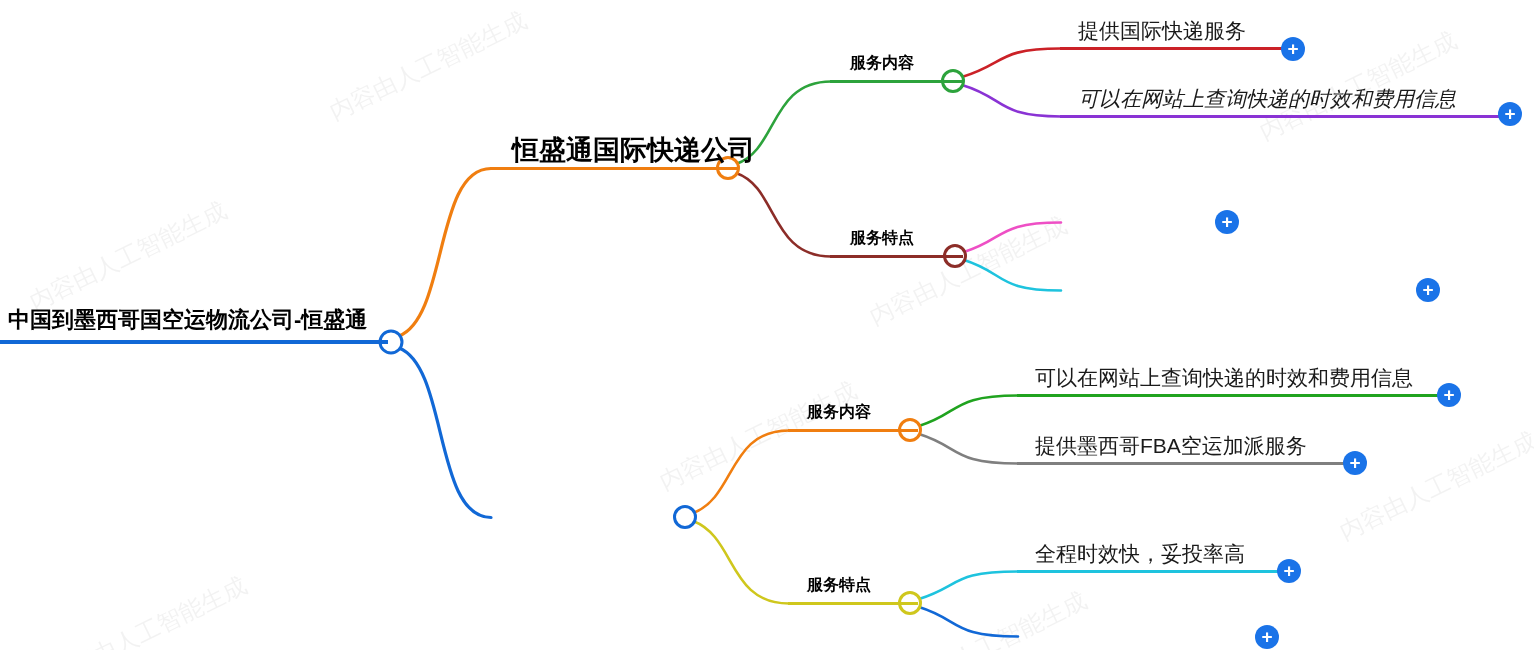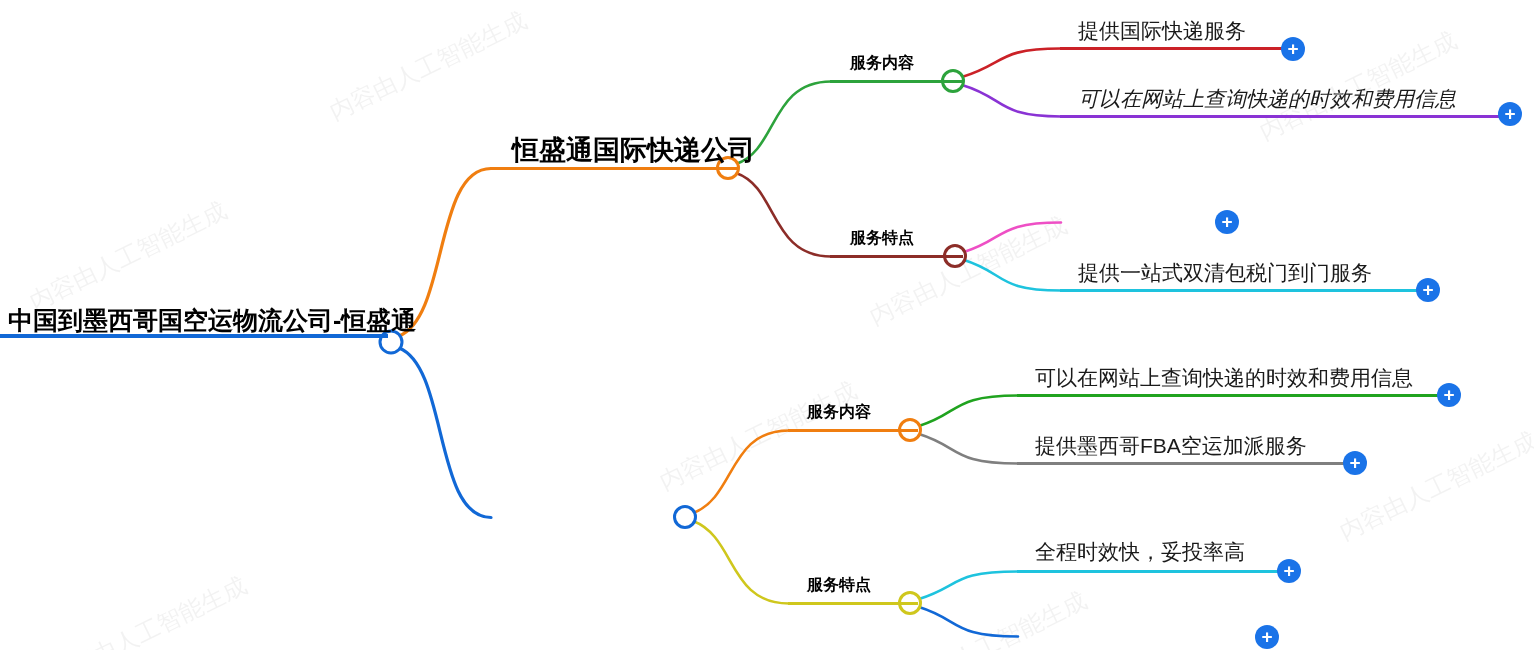--- a/index.html
+++ b/index.html
@@ -11,21 +11,21 @@
   .stage svg{position:absolute;left:0;top:0;pointer-events:none;}
   .edge{fill:none;stroke-width:2.6px;stroke-linecap:round;}
   .edge.main{stroke-width:3.2px;}
   .junction{fill:#ffffff;stroke-width:3px;}
   .node{
     position:absolute;white-space:nowrap;
     border-bottom-style:solid;border-bottom-width:3px;
     color:#000000;
   }
   .node .lbl{display:inline-block;}
-  .node-root{font-size:25px;font-weight:bold;line-height:28px;border-bottom-width:4px;}
+  .node-root{font-size:22px;font-weight:bold;line-height:28px;padding-bottom:6px;border-bottom-width:4px;}
   .node-branch{font-size:27px;font-weight:bold;line-height:26px;padding-bottom:4px;}
   .node-sub{font-size:16px;font-weight:bold;line-height:26px;padding-bottom:4px;}
   .node-leaf{font-size:21px;font-weight:normal;line-height:26px;padding-bottom:3px;color:#1a1a1a;}
   .plus{
     position:absolute;width:24px;height:24px;border-radius:50%;
     color:#ffffff;font-size:19px;font-weight:bold;line-height:24px;
     text-align:center;cursor:pointer;user-select:none;
   }
   .watermark{
     position:absolute;font-size:24px;color:rgba(0,0,0,0.05);
@@ -96,42 +96,39 @@
 
   <div class="node node-leaf" style="left: 1060px; top: 86px; width: 437px; padding-left: 18px; border-bottom-color: rgb(138, 51, 212); font-style: italic;">
     <span class="lbl">可以在网站上查询快递的时效和费用信息</span>
   </div>
 
   <div class="node node-sub" style="left: 830px; top: 225px; width: 113px; padding-left: 20px; border-bottom-color: rgb(140, 45, 40);">
     <span class="lbl">服务特点</span>
   </div>
 
 
-  <div class="node node-leaf" style="left: 1060px; top: 260px; width: 353px; padding-left: 18px; border-bottom-color: rgb(30, 195, 222);">
-    <span class="lbl">提供一站式双清包税门到门服务</span>
-  </div>
 
 
   <div class="node node-sub" style="left: 788px; top: 399px; width: 111px; padding-left: 19px; border-bottom-color: rgb(240, 126, 16);">
     <span class="lbl">服务内容</span>
   </div>
 
   <div class="node node-leaf" style="left: 1017px; top: 365px; width: 411px; padding-left: 18px; border-bottom-color: rgb(32, 163, 31);">
     <span class="lbl">可以在网站上查询快递的时效和费用信息</span>
   </div>
 
   <div class="node node-leaf" style="left: 1017px; top: 433px; width: 320px; padding-left: 18px; border-bottom-color: rgb(127, 127, 127);">
     <span class="lbl">提供墨西哥FBA空运加派服务</span>
   </div>
 
   <div class="node node-sub" style="left: 788px; top: 572px; width: 111px; padding-left: 19px; border-bottom-color: rgb(207, 199, 29);">
     <span class="lbl">服务特点</span>
   </div>
 
-  <div class="node node-leaf" style="left: 1017px; top: 541px; width: 256px; padding-left: 18px; border-bottom-color: rgb(30, 195, 222); font-family: Liberation Mono, monospace;">
+  <div class="node node-leaf" style="left: 1017px; top: 541px; width: 256px; padding-left: 18px; border-bottom-color: rgb(30, 195, 222);">
     <span class="lbl">全程时效快，妥投率高</span>
   </div>
 
 
   <div class="plus" style="left: 1281px; top: 37px; background-color: rgb(26, 115, 232);">+</div>
   <div class="plus" style="left: 1498px; top: 102px; background-color: rgb(26, 115, 232);">+</div>
   <div class="plus" style="left: 1215px; top: 210px; background-color: rgb(26, 115, 232);">+</div>
   <div class="plus" style="left: 1416px; top: 278px; background-color: rgb(26, 115, 232);">+</div>
   <div class="plus" style="left: 1437px; top: 383px; background-color: rgb(26, 115, 232);">+</div>
   <div class="plus" style="left: 1343px; top: 451px; background-color: rgb(26, 115, 232);">+</div>

